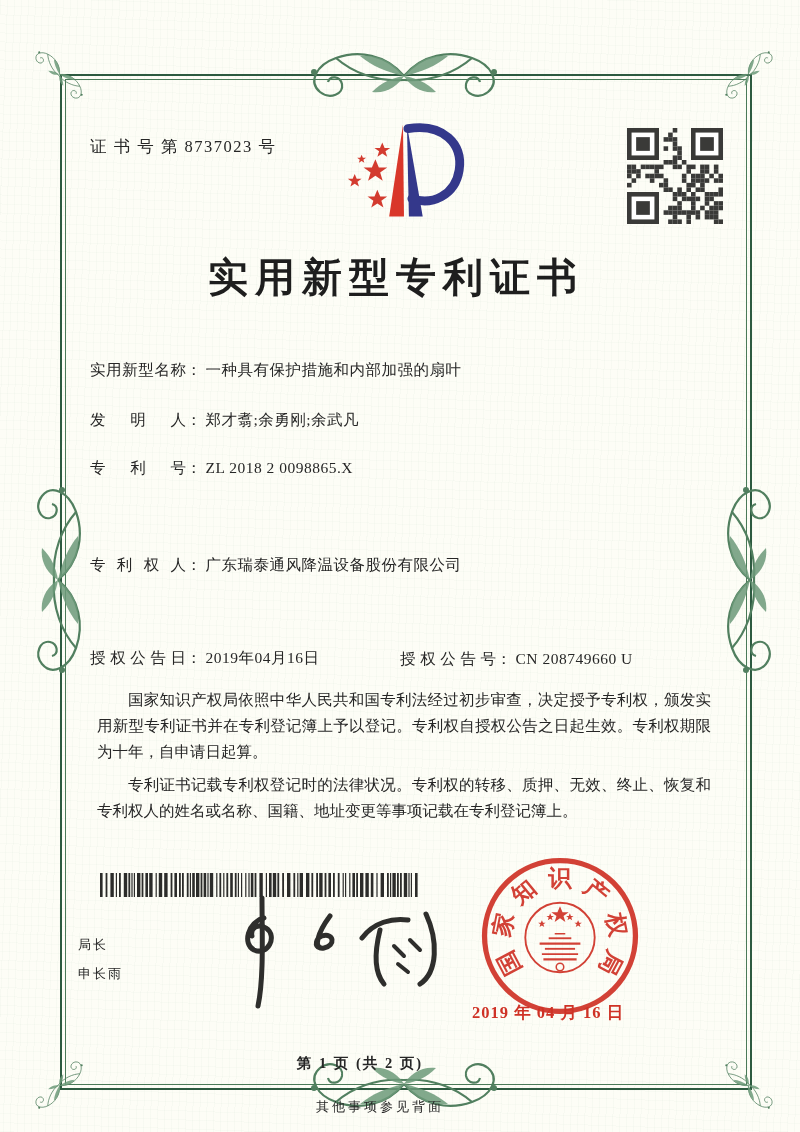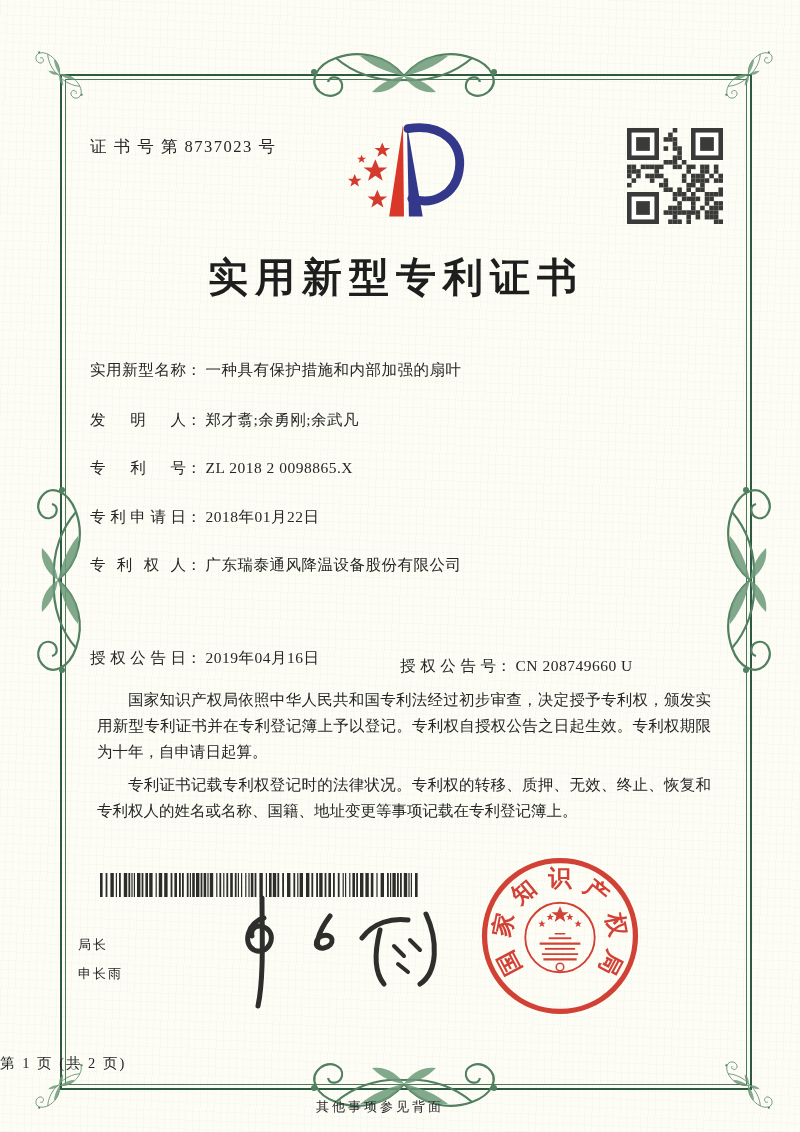--- a/index.html
+++ b/index.html
@@ -29,34 +29,34 @@
   
   .cert-no{position:absolute;left:90px;top:136px;font-size:16.5px;letter-spacing:1.5px;}
   .logo{position:absolute;left:333px;top:118px;width:138px;height:115px;}
   .qr{position:absolute;left:627px;top:128px;width:96px;height:96px;}
   .title{position:absolute;left:0;top:250px;width:792px;text-align:center;
     font-size:40px;font-weight:bold;letter-spacing:7px;color:#1e1e1e;}
   .frow{position:absolute;left:90px;width:640px;font-size:15.5px;white-space:nowrap;}
   .flabel{display:inline-block;width:96px;text-align:justify;text-align-last:justify;vertical-align:bottom;}
   .colon{display:inline-block;margin-right:4px;}
   .fvalue{letter-spacing:.5px;}
-  .pair2{position:absolute;left:310px;top:8px;}
+  .pair2{position:absolute;left:310px;top:1px;}
   .paras{position:absolute;left:90px;top:680px;width:628px;font-size:15.5px;
     line-height:26px;text-align:justify;}
   .paras p{margin:7px;text-indent:2em;}
   .barcode{position:absolute;left:100px;top:873px;width:322px;height:24px;}
   .barcode svg{display:block;width:100%;height:100%;}
   .commish{position:absolute;left:78px;top:936px;font-size:13px;letter-spacing:2px;}
   .commish .name{margin-top:11px;}
   .signature{position:absolute;left:212px;top:888px;width:255px;height:125px;}
   .seal{position:absolute;left:477px;top:853px;width:166px;height:166px;opacity:.92;}
   .seal svg{display:block;width:100%;height:100%;}
   .seal-date{position:absolute;left:472px;top:1002px;width:190px;font-size:16.5px;
     color:#cf3226;letter-spacing:1px;font-weight:bold;}
-  .page-info{position:absolute;left:0;top:1054px;width:720px;text-align:left;font-size:14.5px;letter-spacing:2px;}
+  .page-info{position:absolute;left:0;top:1054px;width:720px;text-align:center;font-size:14.5px;letter-spacing:2px;font-weight:bold;}
   .back-note{position:absolute;left:0;top:1098px;width:760px;text-align:center;font-size:13px;letter-spacing:3px;}
   .sr{position:absolute;width:1px;height:1px;overflow:hidden;clip:rect(0 0 0 0);}
 </style>
 </head>
 <body>
 
 <div id="page">
 
   <svg width="0" height="0" style="position:absolute">
     <defs>
@@ -286,23 +286,20 @@
 
   <div class="frow" style="top:360px">
     <span class="flabel">实用新型名称</span><span class="colon">：</span><span class="fvalue">一种具有保护措施和内部加强的扇叶</span>
   </div>
   <div class="frow" style="top:410px">
     <span class="flabel">发明人</span><span class="colon">：</span><span class="fvalue">郑才翥;余勇刚;余武凡</span>
   </div>
   <div class="frow" style="top:458px">
     <span class="flabel">专利号</span><span class="colon">：</span><span class="fvalue">ZL 2018 2 0098865.X</span>
   </div>
-  <div class="frow" style="top:507px">
-    <span class="flabel">专利申请日</span><span class="colon">：</span><span class="fvalue">2018年01月22日</span>
-  </div>
   <div class="frow" style="top:555px">
     <span class="flabel">专利权人</span><span class="colon">：</span><span class="fvalue">广东瑞泰通风降温设备股份有限公司</span>
   </div>
   <div class="frow" style="top:648px">
     <span class="flabel">授权公告日</span><span class="colon">：</span><span class="fvalue">2019年04月16日</span>
     <span class="pair2">
       <span class="flabel">授权公告号</span><span class="colon">：</span><span class="fvalue">CN 208749660 U</span>
     </span>
   </div>
 
@@ -437,17 +434,18 @@
         <path d="M103,107 h14" stroke-width="2" fill="none"></path>
         <path d="M95,113 h30" stroke-width="2.5" fill="none"></path>
         <path d="M83,120 h54" stroke-width="3" fill="none"></path>
         <path d="M90,127 h40" stroke-width="2.5" fill="none"></path>
         <path d="M86,134 h48" stroke-width="2.5" fill="none"></path>
         <path d="M88,141 h44" stroke-width="3" fill="none"></path>
         <circle cx="110" cy="151" r="5" fill="none" stroke-width="2"></circle>
       </g>
     </svg>
   </div>
+  <div class="seal-date">2019 年 04 月 16 日</div>
 
   <div class="page-info">第 1 页 (共 2 页)</div>
   <div class="back-note">其他事项参见背面</div>
 
 </div>
 
 </body></html>

